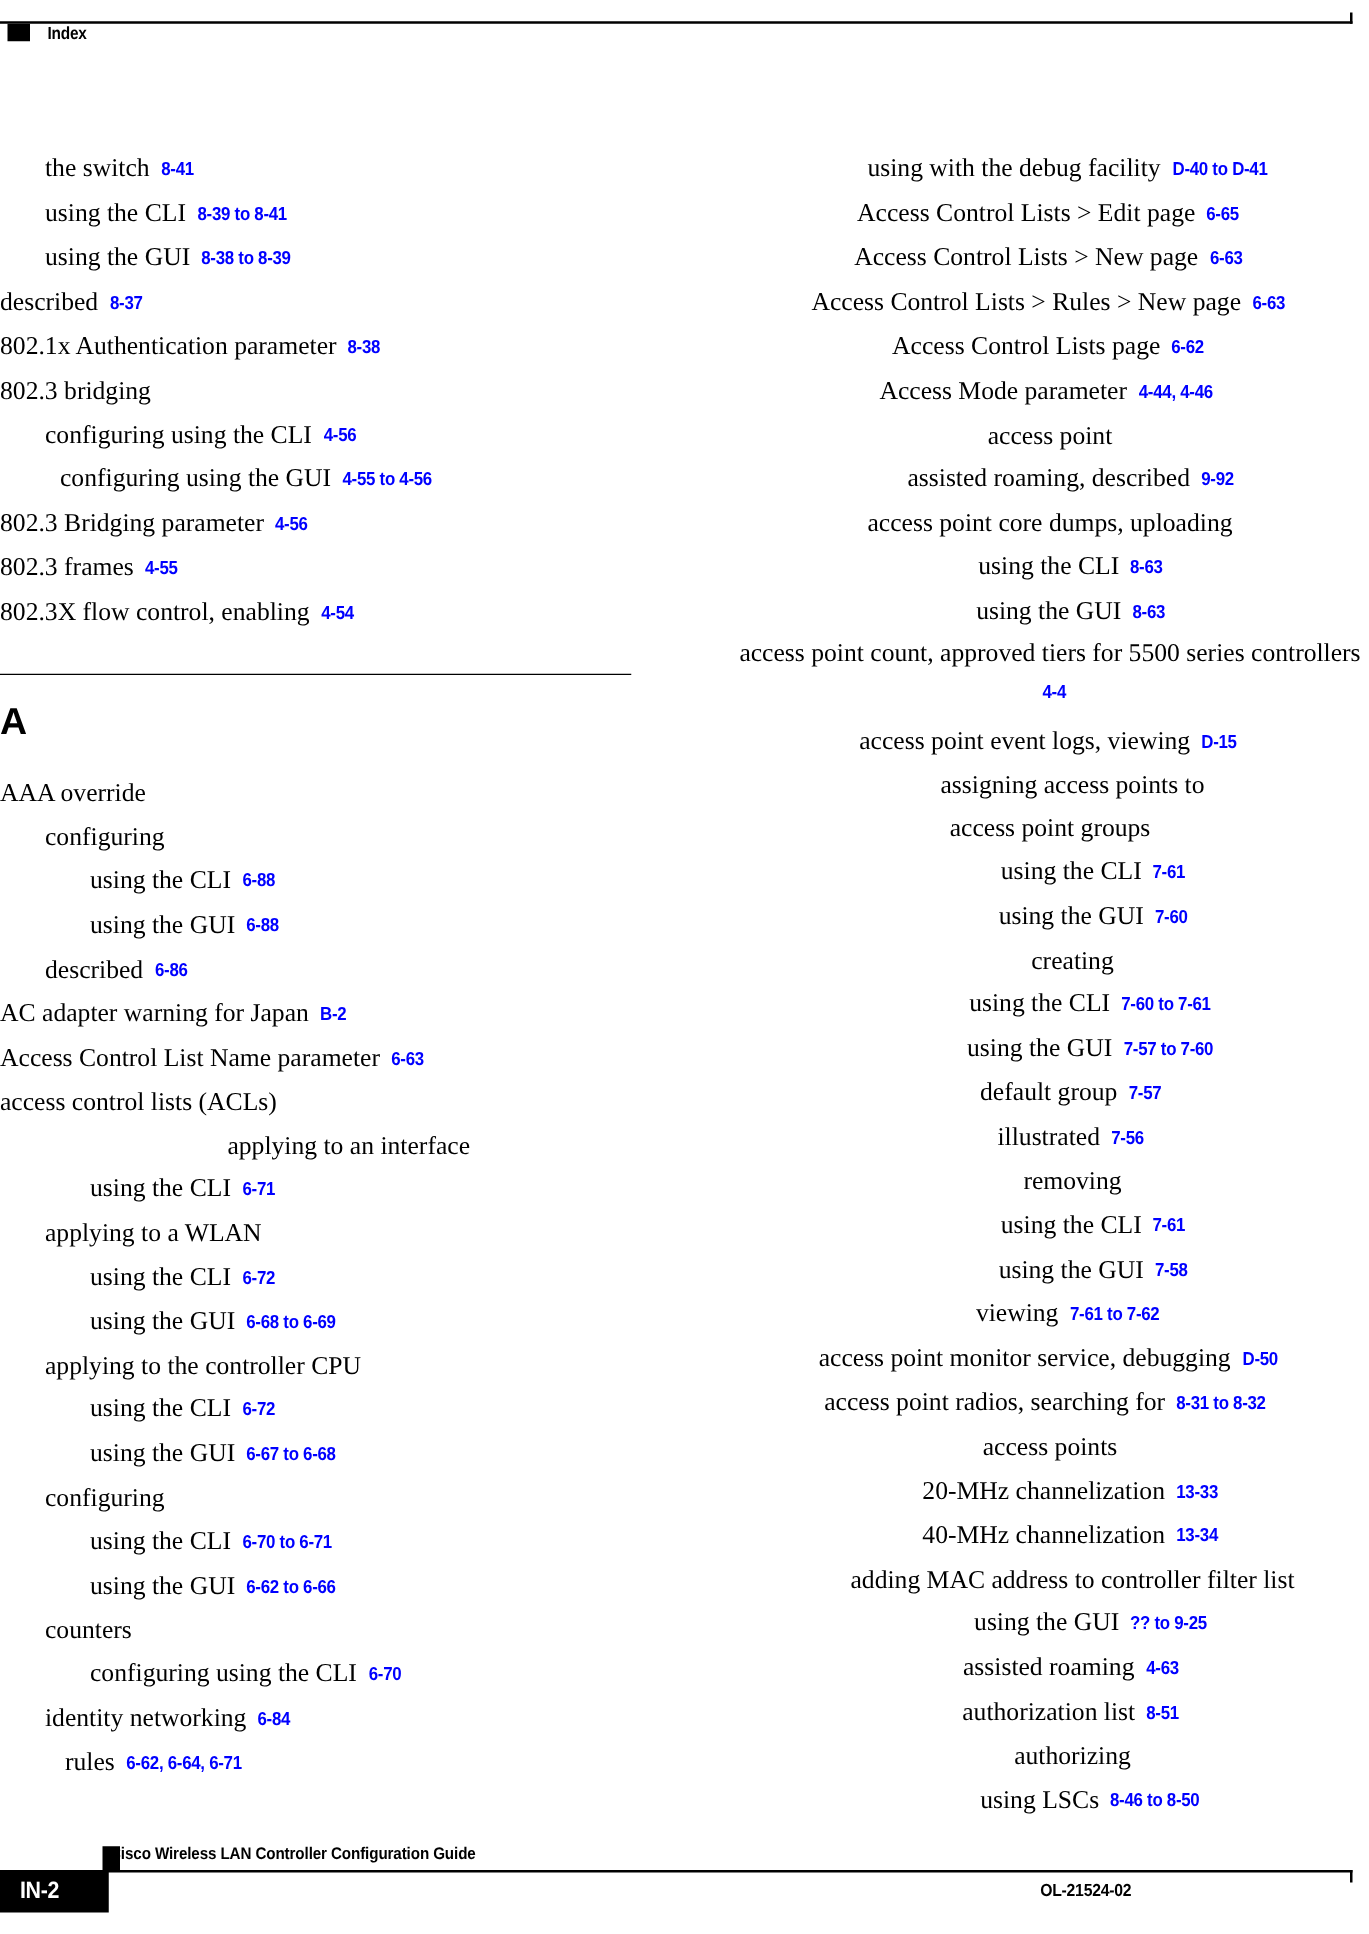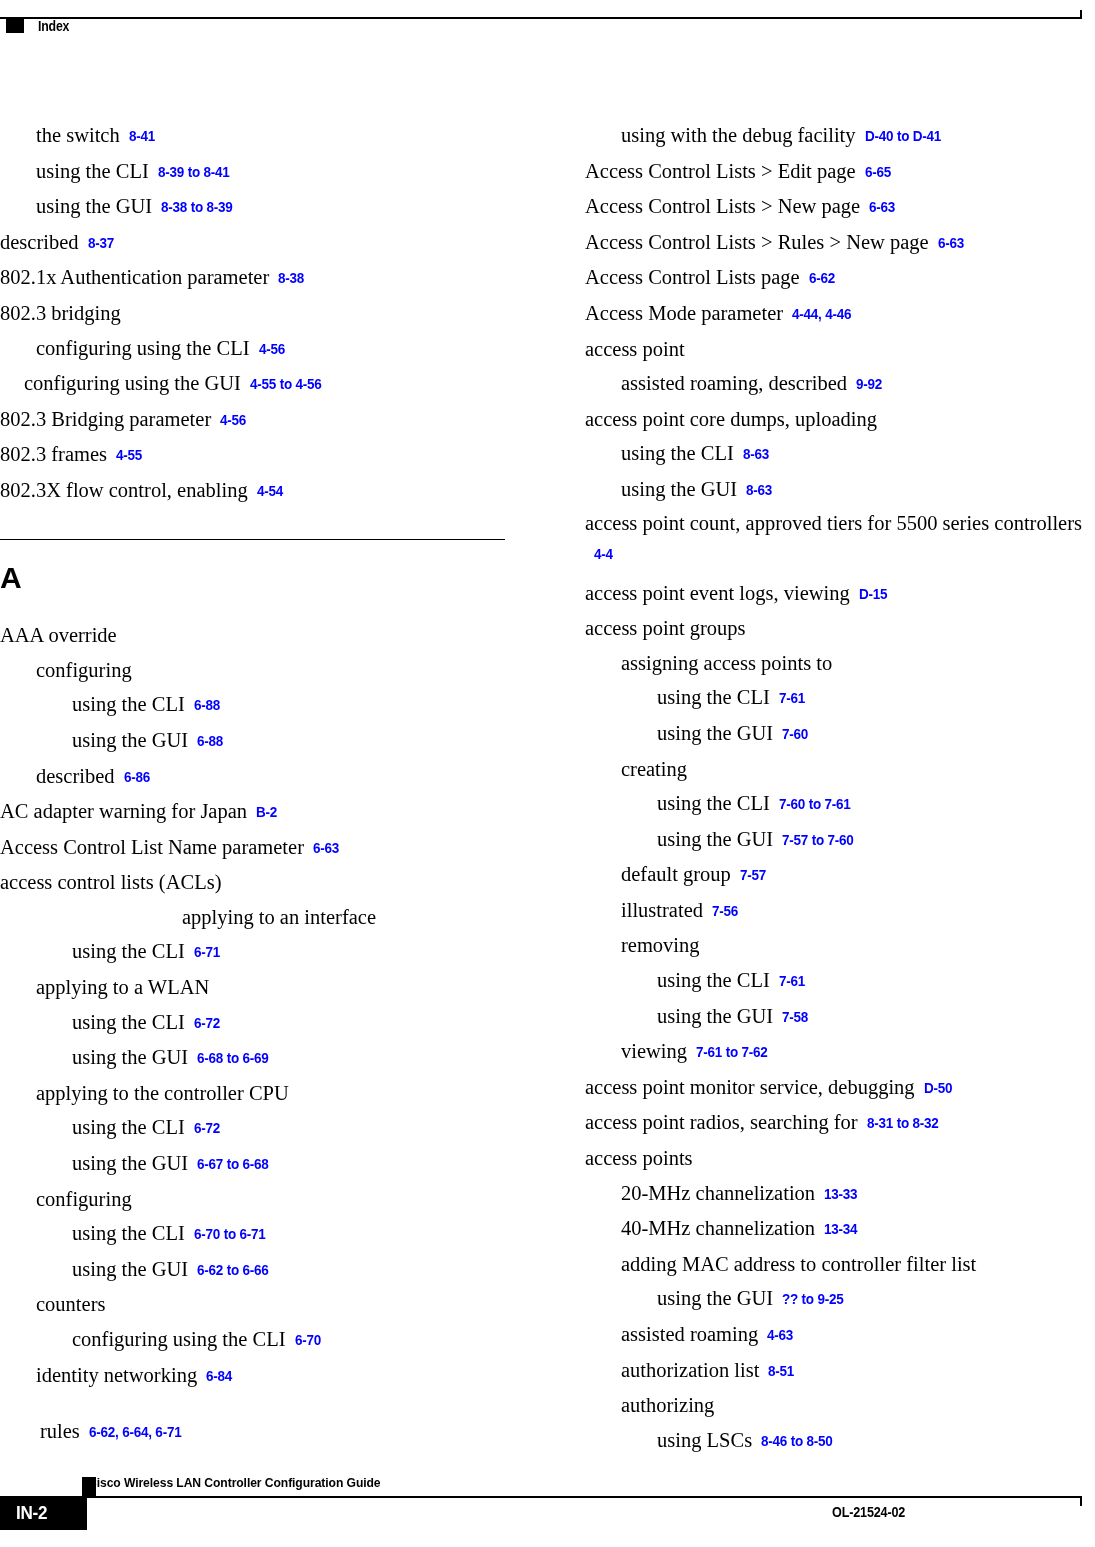--- a/index.html
+++ b/index.html
@@ -66,21 +66,21 @@
     position: absolute;
     top: 118px;
     left: 0;
     width: 1095px;
   }
   .column {
     position: absolute;
     top: 0;
   }
   .column.left  { left: 0px;   width: 520px; }
-  .column.right { left: 585px; width: 510px; }
+  .column.right { left: 585px; width: 510px; text-align: center; }
 
   
   .entry {
     font-size: 20.5px;
     line-height: 34.6px;
     white-space: nowrap;
     color: #000000;
   }
   .entry.wrap {
     white-space: normal;
@@ -216,21 +216,21 @@
 
 <div class="columns">
   <div class="column left" id="col-left">
       <div class="entry lvl1"><span class="term">the switch</span><span class="pages">8-41</span></div>
       <div class="entry lvl1"><span class="term">using the CLI</span><span class="pages">8-39 to 8-41</span></div>
       <div class="entry lvl1"><span class="term">using the GUI</span><span class="pages">8-38 to 8-39</span></div>
       <div class="entry lvl0" style="padding-left: 0px;"><span class="term">described</span><span class="pages">8-37</span></div>
       <div class="entry lvl0"><span class="term">802.1x Authentication parameter</span><span class="pages">8-38</span></div>
       <div class="entry lvl0"><span class="term">802.3 bridging</span></div>
       <div class="entry lvl1" style="padding-left: 36px;"><span class="term">configuring using the CLI</span><span class="pages">4-56</span></div>
-      <div class="entry lvl1" style="padding-left: 24px;"><span class="term">configuring using the GUI</span><span class="pages">4-55 to 4-56</span></div>
+      <div class="entry lvl1" style="padding-left: 48px;"><span class="term">configuring using the GUI</span><span class="pages">4-55 to 4-56</span></div>
       <div class="entry lvl0"><span class="term">802.3 Bridging parameter</span><span class="pages">4-56</span></div>
       <div class="entry lvl0"><span class="term">802.3 frames</span><span class="pages">4-55</span></div>
       <div class="entry lvl0"><span class="term">802.3X flow control, enabling</span><span class="pages">4-54</span></div>
       <div class="section-break">
         <div class="section-rule"></div>
         <div class="section-letter">A</div>
       </div>
       <div class="entry lvl0"><span class="term">AAA override</span></div>
       <div class="entry lvl1" style="padding-left: 36px;"><span class="term">configuring</span></div>
       <div class="entry lvl2"><span class="term">using the CLI</span><span class="pages">6-88</span></div>
@@ -246,38 +246,38 @@
       <div class="entry lvl2"><span class="term">using the GUI</span><span class="pages">6-68 to 6-69</span></div>
       <div class="entry lvl1" style="padding-left: 36px;"><span class="term">applying to the controller CPU</span></div>
       <div class="entry lvl2"><span class="term">using the CLI</span><span class="pages">6-72</span></div>
       <div class="entry lvl2"><span class="term">using the GUI</span><span class="pages">6-67 to 6-68</span></div>
       <div class="entry lvl1" style="padding-left: 36px;"><span class="term">configuring</span></div>
       <div class="entry lvl2"><span class="term">using the CLI</span><span class="pages">6-70 to 6-71</span></div>
       <div class="entry lvl2"><span class="term">using the GUI</span><span class="pages">6-62 to 6-66</span></div>
       <div class="entry lvl1" style="padding-left: 36px;"><span class="term">counters</span></div>
       <div class="entry lvl2"><span class="term">configuring using the CLI</span><span class="pages">6-70</span></div>
       <div class="entry lvl1" style="padding-left: 36px;"><span class="term">identity networking</span><span class="pages">6-84</span></div>
-      <div class="entry lvl1" style="padding-left: 40px; margin-top: 21px;"><span class="term">rules</span><span class="pages">6-62, 6-64, 6-71</span></div>
+      <div class="entry lvl1" style="padding-left: 52px;"><span class="term">rules</span><span class="pages">6-62, 6-64, 6-71</span></div>
     </div>
   <div class="column right" id="col-right">
       <div class="entry lvl1"><span class="term">using with the debug facility</span><span class="pages">D-40 to D-41</span></div>
       <div class="entry lvl0"><span class="term">Access Control Lists &gt; Edit page</span><span class="pages">6-65</span></div>
       <div class="entry lvl0"><span class="term">Access Control Lists &gt; New page</span><span class="pages">6-63</span></div>
       <div class="entry lvl0"><span class="term">Access Control Lists &gt; Rules &gt; New page</span><span class="pages">6-63</span></div>
       <div class="entry lvl0"><span class="term">Access Control Lists page</span><span class="pages">6-62</span></div>
       <div class="entry lvl0"><span class="term">Access Mode parameter</span><span class="pages">4-44, 4-46</span></div>
       <div class="entry lvl0"><span class="term">access point</span></div>
       <div class="entry lvl1"><span class="term">assisted roaming, described</span><span class="pages">9-92</span></div>
       <div class="entry lvl0"><span class="term">access point core dumps, uploading</span></div>
       <div class="entry lvl1"><span class="term">using the CLI</span><span class="pages">8-63</span></div>
       <div class="entry lvl1"><span class="term">using the GUI</span><span class="pages">8-63</span></div>
       <div class="entry lvl0 wrap"><span class="term">access point count, approved tiers for 5500 series controllers</span><span class="pages">4-4</span></div>
       <div class="entry lvl0"><span class="term">access point event logs, viewing</span><span class="pages">D-15</span></div>
+      <div class="entry lvl1"><span class="term">assigning access points to</span></div>
       <div class="entry lvl0"><span class="term">access point groups</span></div>
-      <div class="entry lvl1"><span class="term">assigning access points to</span></div>
       <div class="entry lvl2"><span class="term">using the CLI</span><span class="pages">7-61</span></div>
       <div class="entry lvl2"><span class="term">using the GUI</span><span class="pages">7-60</span></div>
       <div class="entry lvl1"><span class="term">creating</span></div>
       <div class="entry lvl2"><span class="term">using the CLI</span><span class="pages">7-60 to 7-61</span></div>
       <div class="entry lvl2"><span class="term">using the GUI</span><span class="pages">7-57 to 7-60</span></div>
       <div class="entry lvl1"><span class="term">default group</span><span class="pages">7-57</span></div>
       <div class="entry lvl1"><span class="term">illustrated</span><span class="pages">7-56</span></div>
       <div class="entry lvl1"><span class="term">removing</span></div>
       <div class="entry lvl2"><span class="term">using the CLI</span><span class="pages">7-61</span></div>
       <div class="entry lvl2"><span class="term">using the GUI</span><span class="pages">7-58</span></div>

